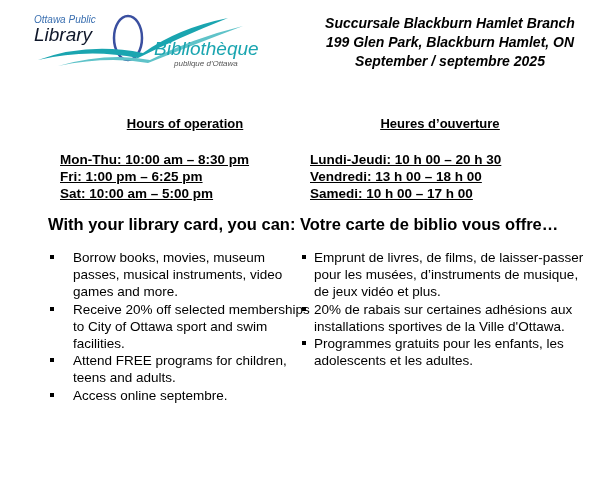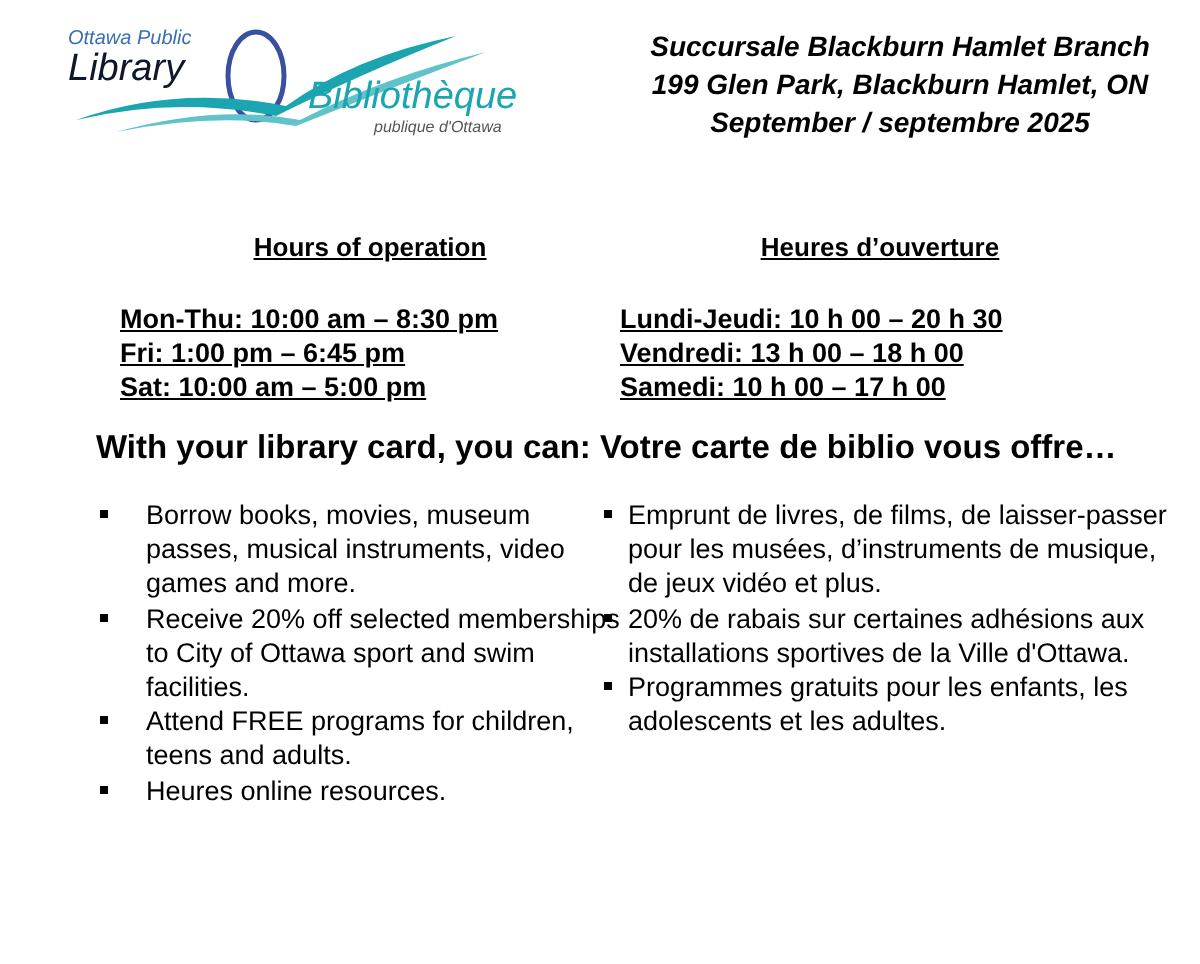--- a/index.html
+++ b/index.html
@@ -1,21 +1,21 @@
 <!DOCTYPE html>
 <html><head>
 <meta charset="utf-8">
 <style>
   html, body { margin: 0; padding: 0; background: #ffffff; }
   body { width: 600px; height: 482px; position: relative; overflow: hidden; font-family: "Liberation Sans", sans-serif; color: #000; }
   .logo { position: absolute; left: 28px; top: 8px; width: 240px; height: 60px; }
   .logo .t1 { position: absolute; left: 6px; top: 6px; font-size: 10px; font-style: italic; color: #3a6fb0; }
   .logo .t2 { position: absolute; left: 6px; top: 16px; font-size: 19px; font-style: italic; color: #0f172a; }
   .logo .t3 { position: absolute; left: 126px; top: 30px; font-size: 19px; font-style: italic; color: #1aa5b0; }
-  .logo .t4 { position: absolute; left: 146px; top: 51px; font-size: 8px; font-style: italic; color: #555; margin-left: 13px; }
+  .logo .t4 { position: absolute; left: 146px; top: 51px; font-size: 8px; font-style: italic; color: #555; }
   .logo svg { position: absolute; left: 0; top: 0; }
   .branch { position: absolute; left: 300px; top: 14px; width: 300px; text-align: center; font-weight: bold; font-style: italic; font-size: 14px; line-height: 19px; }
   .col { position: absolute; top: 116px; text-decoration: underline; }
   .col.en { left: 60px; width: 250px; }
   .col.fr { left: 310px; width: 260px; }
   .hours-title { text-align: center; font-weight: bold; text-decoration: underline; font-size: 13px; }
   .hours { margin-top: 20px; font-weight: bold; font-size: 13.5px; line-height: 17px; }
   .sec { position: absolute; top: 214px; }
   .sec.en { left: 48px; width: 262px; }
   .sec.fr { left: 300px; width: 290px; }
@@ -44,41 +44,41 @@
 <div class="branch">
   <div>Succursale Blackburn Hamlet Branch</div>
   <div>199 Glen Park, Blackburn Hamlet, ON</div>
   <div>September / septembre 2025</div>
 </div>
 
 <div class="col en">
   <div class="hours-title">Hours of operation</div>
   <div class="hours">
     <div>Mon-Thu: 10:00 am – 8:30 pm</div>
-    <div>Fri: 1:00 pm – 6:45 pm</div>
+    <div>Fri: 1:00 pm – 6:25 pm</div>
     <div>Sat: 10:00 am – 5:00 pm</div>
   </div>
 </div>
 
 <div class="col fr">
   <div class="hours-title">Heures d’ouverture</div>
   <div class="hours">
     <div>Lundi-Jeudi: 10 h 00 – 20 h 30</div>
     <div>Vendredi: 13 h 00 – 18 h 00</div>
     <div>Samedi: 10 h 00 – 17 h 00</div>
   </div>
 </div>
 
 <div class="sec en">
   <h2>With your library card, you can:</h2>
   <ul>
     <li><span class="b"></span><span>Borrow books, movies, museum passes, musical instruments, video games and more.</span></li>
     <li><span class="b"></span><span>Receive 20% off selected memberships to City of Ottawa sport and swim facilities.</span></li>
     <li><span class="b"></span><span>Attend FREE programs for children, teens and adults.</span></li>
-    <li><span class="b"></span><span>Heures online resources.</span></li>
+    <li><span class="b"></span><span>Access online septembre.</span></li>
   </ul>
 </div>
 
 <div class="sec fr">
   <h2>Votre carte de biblio vous offre…</h2>
   <ul>
     <li><span class="b"></span><span>Emprunt de livres, de films, de laisser-passer pour les musées, d’instruments de musique, de jeux vidéo et plus.</span></li>
     <li><span class="b"></span><span>20% de rabais sur certaines adhésions aux installations sportives de la Ville d'Ottawa.</span></li>
     <li><span class="b"></span><span>Programmes gratuits pour les enfants, les adolescents et les adultes.</span></li>
   </ul>

